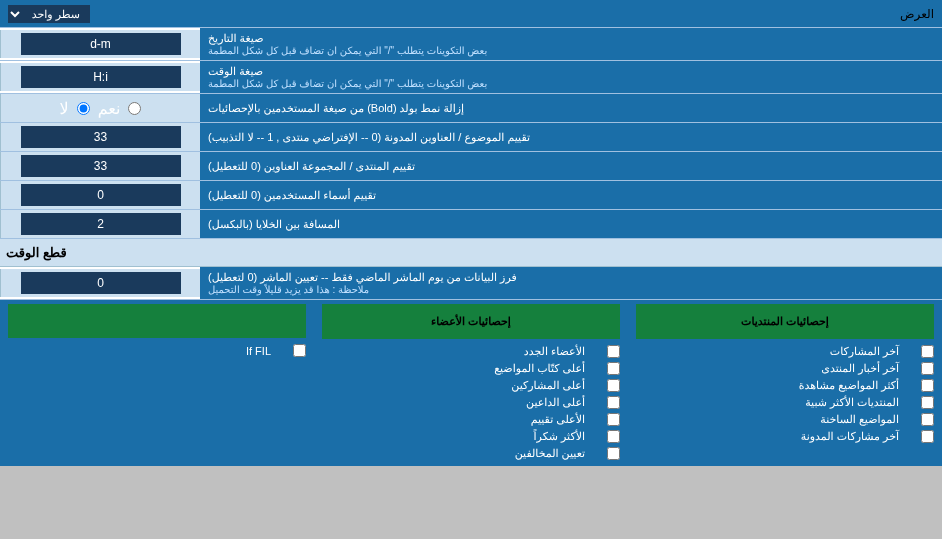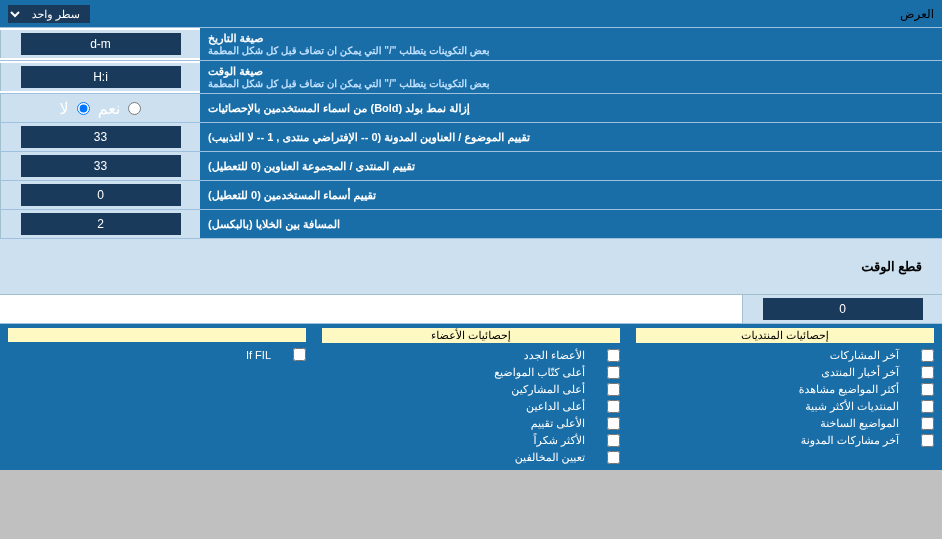--- a/index.html
+++ b/index.html
@@ -29,21 +29,20 @@
       background: #1a6ea8;
       color: #fff;
       padding: 4px 8px;
       flex: 1;
       text-align: right;
       font-size: 11px;
       min-height: 28px;
       display: flex;
       align-items: center;
       justify-content: flex-end;
-      font-weight: bold;
     }
 
     .row-input {
       background: #cce0f0;
       width: 200px;
       min-width: 200px;
       display: flex;
       align-items: center;
       justify-content: center;
       padding: 2px 6px;
@@ -61,22 +60,22 @@
       width: 160px;
       padding: 2px 6px;
       height: 22px;
     }
 
     .section-header {
       background: #cce0f0;
       color: #000;
       font-weight: bold;
       font-size: 13px;
-      text-align: right;
-      padding: 20px;
+      text-align: left;
+      padding: 6px;
       border-bottom: 1px solid #a0c0d0;
     }
 
     .radio-row {
       background: #1a6ea8;
     }
 
     .radio-container {
       display: flex;
       align-items: center;
@@ -116,26 +115,26 @@
       gap: 0;
       background: #1a6ea8;
     }
 
     .checkbox-col {
       background: #1a6ea8;
       padding: 4px 8px;
     }
 
     .checkbox-col-header {
-      background: #fef9c3;
+      background: #15803d;
       color: #000;
-      font-weight: normal;
+      font-weight: bold;
       font-size: 11px;
       text-align: center;
-      padding: 1px;
+      padding: 11px;
       margin-bottom: 4px;
     }
 
     .checkbox-item {
       display: flex;
       align-items: center;
       gap: 22px;
       padding: 2px 0;
       color: #fff;
       font-size: 11px;
@@ -202,21 +201,21 @@
         <span class="sub-label">بعض التكوينات يتطلب "/" التي يمكن ان تضاف قبل كل شكل المطمة</span>
       </div>
     </div>
     <div class="row-input">
       <input type="text" value="H:i" style="">
     </div>
   </div>
 
   <div class="row radio-row">
     <div class="row-label">
-      <span>إزالة نمط بولد (Bold) من اسماء المستخدمين بالإحصائيات</span>
+      <span>إزالة نمط بولد (Bold) من صيغة المستخدمين بالإحصائيات</span>
     </div>
     <div class="row-input radio-container">
       <input type="radio" name="bold_option" value="yes" style="">
       <label>نعم</label>
       <input type="radio" name="bold_option" value="no" checked="" style="">
       <label>لا</label>
     </div>
   </div>
 
   <div class="row">
@@ -253,20 +252,26 @@
     <div class="row-input">
       <input type="text" value="2" style="">
     </div>
   </div>
 
   <div class="section-header">
     <span>قطع الوقت</span>
   </div>
 
   <div class="row">
+    <div class="row-label">
+      <div class="multi-line-label">
+        <span class="main-label">فرز البيانات من يوم الماشر الماضي فقط -- تعيين الماشر (0 لتعطيل)</span>
+        <span class="sub-label">ملاحظة : هذا قد يزيد قليلاً وقت التحميل</span>
+      </div>
+    </div>
     <div class="row-input">
       <input type="text" value="0" style="">
     </div>
   </div>
 
 
   <div style="background:#1a6ea8; padding: 0;">
     <div class="checkbox-grid">
 
       <div class="checkbox-col">

